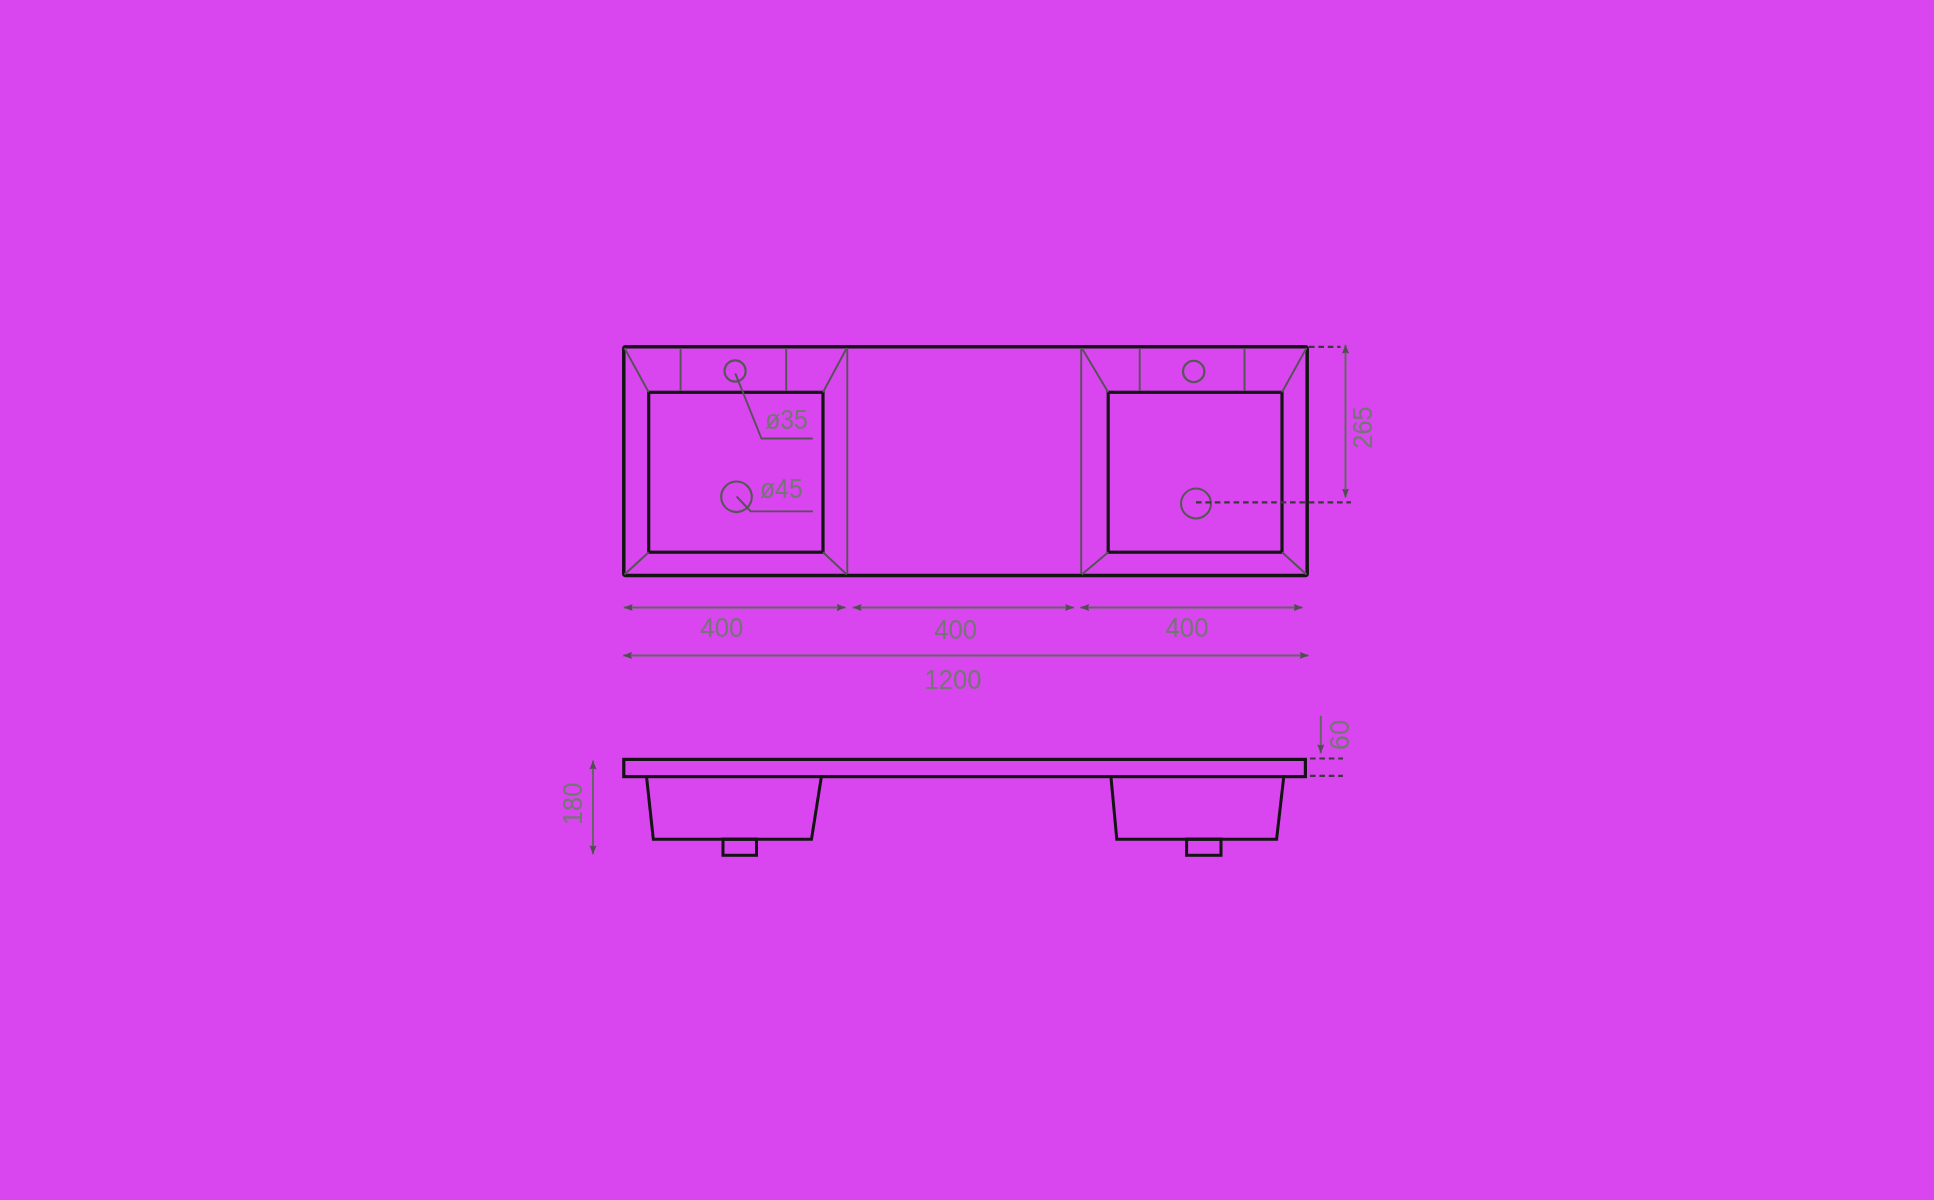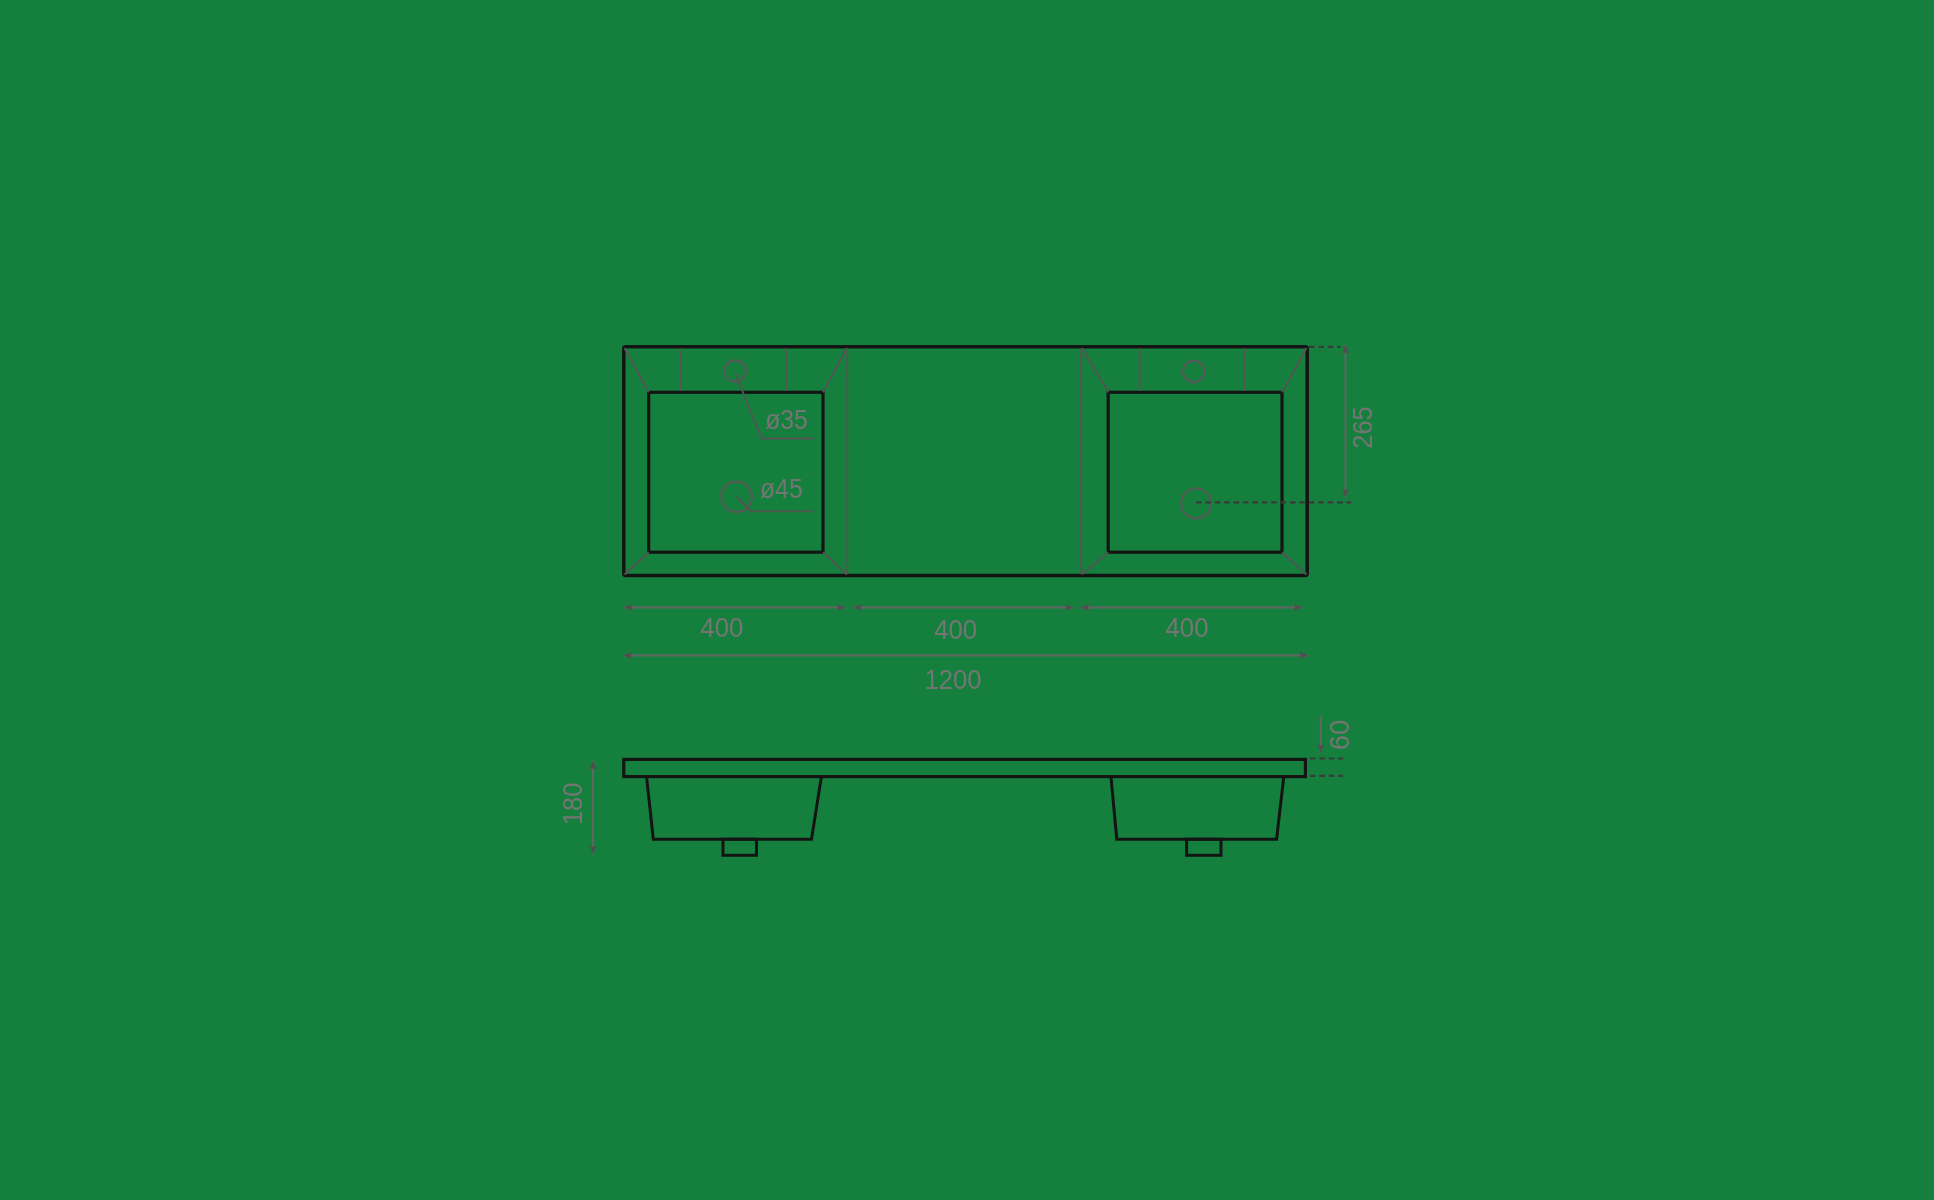--- a/index.html
+++ b/index.html
@@ -1,16 +1,16 @@
 <!DOCTYPE html>
 <html><head>
 <meta charset="utf-8">
 <style>
   html,body{margin:0;padding:0;background:#ffffff;}
-  .wrap{width:1934px;height:1200px;position:relative;background:#15803d;overflow:hidden;}
+  .wrap{width:1934px;height:1200px;position:relative;background:#d946ef;overflow:hidden;}
   svg{position:absolute;left:0;top:0;}
   text{font-family:"Liberation Sans", sans-serif;fill:#757575;}
 </style>
 </head>
 <body>
 <div class="wrap">
 <svg width="1934" height="1200" viewBox="0 0 1934 1200">
   <defs>
     <marker id="ae" markerWidth="11" markerHeight="8" refX="8.9" refY="3.5" orient="auto" markerUnits="userSpaceOnUse">
       <path d="M0,0 L8.9,3.5 L0,7 L1.2,3.5 z" fill="#4f4f4f"></path>

